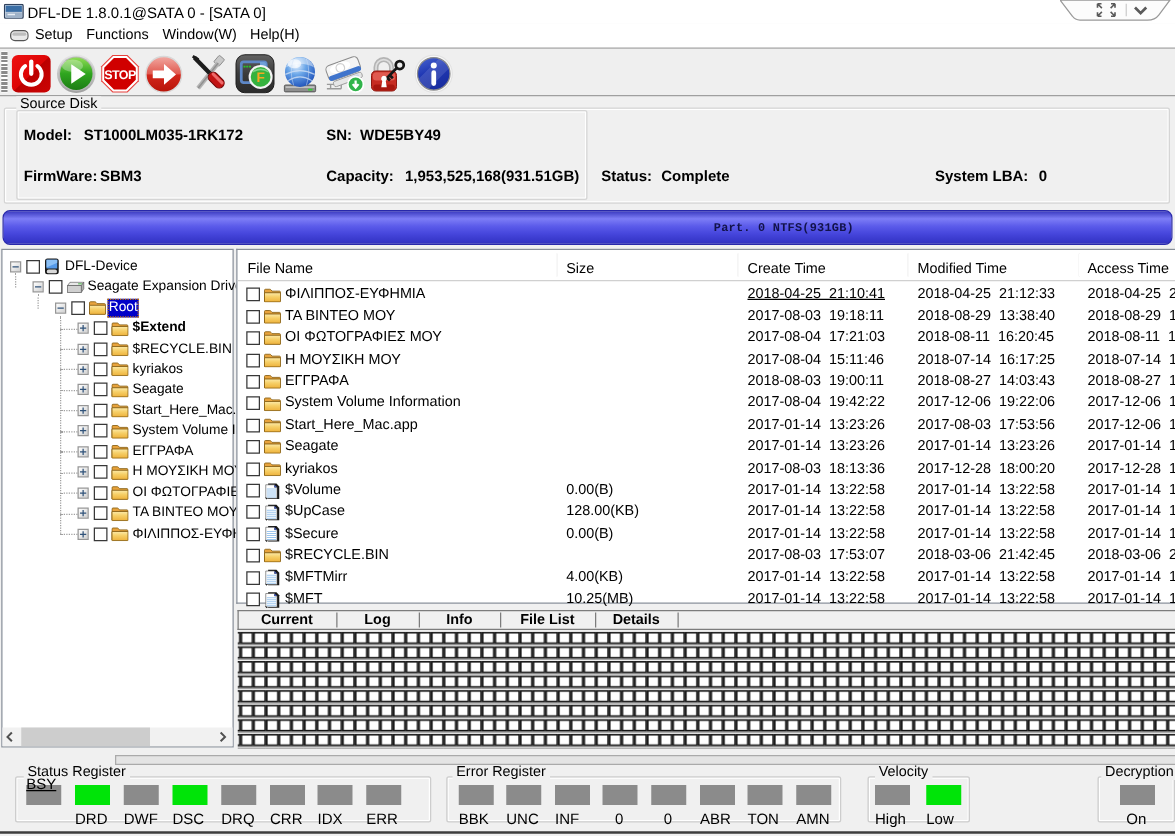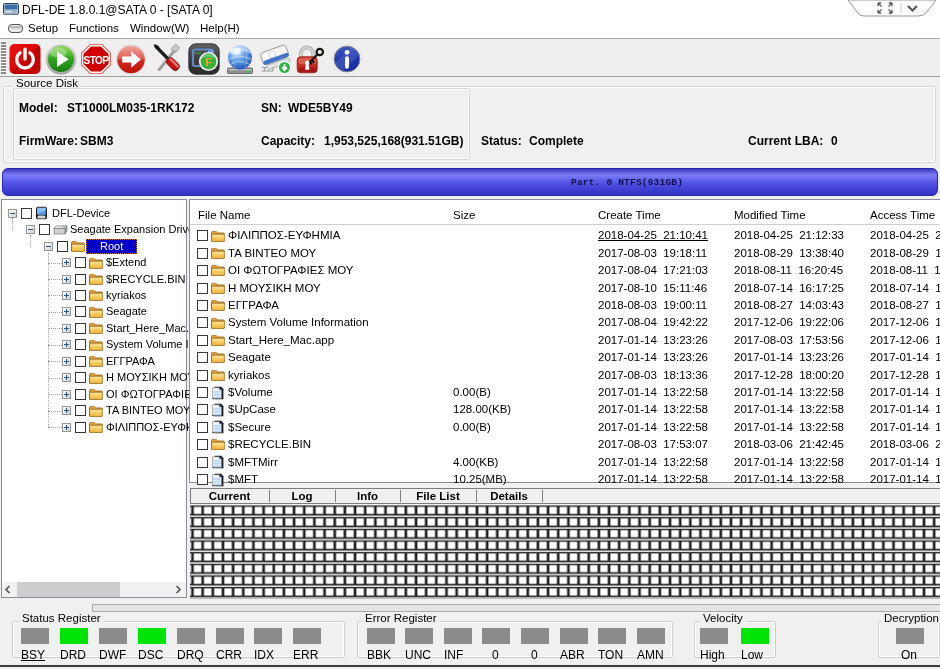--- a/index.html
+++ b/index.html
@@ -219,21 +219,21 @@
 <div class="abs info" style="left:19px;top:101px;">Model:</div>
 <div class="abs info" style="left:67px;top:101px;">ST1000LM035-1RK172</div>
 <div class="abs info" style="left:261px;top:101px;">SN:</div>
 <div class="abs info" style="left:288px;top:101px;">WDE5BY49</div>
 <div class="abs info" style="left:19px;top:134px;">FirmWare:</div>
 <div class="abs info" style="left:80px;top:134px;">SBM3</div>
 <div class="abs info" style="left:261px;top:134px;">Capacity:</div>
 <div class="abs info" style="left:324px;top:134px;">1,953,525,168(931.51GB)</div>
 <div class="abs info" style="left:481px;top:134px;">Status:</div>
 <div class="abs info" style="left:529px;top:134px;">Complete</div>
-<div class="abs info" style="left:748px;top:134px;">Current LBA:</div>
+<div class="abs info" style="left:748px;top:134px;">System LBA:</div>
 <div class="abs info" style="left:831px;top:134px;">0</div>
 <div id="bluebar" class="abs"></div>
 <div id="bluebar-text" class="abs">Part. 0 NTFS(931GB)</div>
 <div id="treepanel" class="abs"></div>
 <div class="abs vdot" style="left:12px;top:218.2px;height:12px;"></div>
 <div class="abs vdot" style="left:30px;top:234.6px;height:12px;"></div>
 <div class="abs vdot" style="left:48px;top:253.1px;height:173.9px;"></div>
 <div class="abs expander" style="left:8px;top:208.7px;">
     <div class="h" style="position:absolute;left:1px;top:3px;width:5px;height:1px;background:#31537a;"></div>
   </div>
@@ -263,34 +263,34 @@
 <div class="abs expander" style="left:44px;top:241.6px;">
     <div class="h" style="position:absolute;left:1px;top:3px;width:5px;height:1px;background:#31537a;"></div>
   </div>
 <div class="abs cb" style="left:57px;top:240.6px;"></div>
 <div class="abs" style="left:71px;top:240.1px;">
     <svg width="14" height="12" viewBox="0 0 14 12" style="display:block">
 <path d="M0.6 11.2 L0.6 2.2 Q0.6 1.4 1.4 1.4 L4.8 1.4 Q5.4 1.4 5.8 1.9 L6.6 2.9 L12.6 2.9 Q13.3 2.9 13.3 3.7 L13.3 4.4 L0.6 4.4 Z" fill="#e8a33d" stroke="#8a6216" stroke-width="0.7"></path>
 <path d="M0.6 11.2 L0.6 4.2 L13.4 4.2 L13.4 11.2 Q13.4 11.5 13 11.5 L1 11.5 Q0.6 11.5 0.6 11.2 Z" fill="url(#fg)" stroke="#8a6216" stroke-width="0.7"></path>
 </svg>
   </div>
-<div class="abs treerow" style="left:86px;top:238.6px;background:#0000c8;color:#ffffff;padding:0 13px;border:1px dotted #c87800;line-height:13px;">Root</div>
+<div class="abs treerow" style="left:86px;top:238.6px;background:#0000c8;color:#ffffff;padding:0 0;border:1px dotted #c87800;line-height:13px;">Root</div>
 <div class="abs hdot" style="left:48px;top:262.5px;width:14px;"></div>
 <div class="abs expander" style="left:62px;top:258.0px;">
     <div class="h" style="position:absolute;left:1px;top:3px;width:5px;height:1px;background:#31537a;"></div>
     <div class="v" style="position:absolute;left:3px;top:1px;width:1px;height:5px;background:#31537a;"></div>
   </div>
 <div class="abs cb" style="left:75px;top:257.0px;"></div>
 <div class="abs" style="left:89px;top:256.5px;">
     <svg width="14" height="12" viewBox="0 0 14 12" style="display:block">
 <path d="M0.6 11.2 L0.6 2.2 Q0.6 1.4 1.4 1.4 L4.8 1.4 Q5.4 1.4 5.8 1.9 L6.6 2.9 L12.6 2.9 Q13.3 2.9 13.3 3.7 L13.3 4.4 L0.6 4.4 Z" fill="#e8a33d" stroke="#8a6216" stroke-width="0.7"></path>
 <path d="M0.6 11.2 L0.6 4.2 L13.4 4.2 L13.4 11.2 Q13.4 11.5 13 11.5 L1 11.5 Q0.6 11.5 0.6 11.2 Z" fill="url(#fg)" stroke="#8a6216" stroke-width="0.7"></path>
 </svg>
   </div>
-<div class="abs treerow" style="left:106px;top:256.0px;">$Extend</div>
+<div class="abs treerow" style="left:106px;top:256.0px;font-weight:bold;">$Extend</div>
 <div class="abs hdot" style="left:48px;top:279.0px;width:14px;"></div>
 <div class="abs expander" style="left:62px;top:274.5px;">
     <div class="h" style="position:absolute;left:1px;top:3px;width:5px;height:1px;background:#31537a;"></div>
     <div class="v" style="position:absolute;left:3px;top:1px;width:1px;height:5px;background:#31537a;"></div>
   </div>
 <div class="abs cb" style="left:75px;top:273.5px;"></div>
 <div class="abs" style="left:89px;top:273.0px;">
     <svg width="14" height="12" viewBox="0 0 14 12" style="display:block">
 <path d="M0.6 11.2 L0.6 2.2 Q0.6 1.4 1.4 1.4 L4.8 1.4 Q5.4 1.4 5.8 1.9 L6.6 2.9 L12.6 2.9 Q13.3 2.9 13.3 3.7 L13.3 4.4 L0.6 4.4 Z" fill="#e8a33d" stroke="#8a6216" stroke-width="0.7"></path>
 <path d="M0.6 11.2 L0.6 4.2 L13.4 4.2 L13.4 11.2 Q13.4 11.5 13 11.5 L1 11.5 Q0.6 11.5 0.6 11.2 Z" fill="url(#fg)" stroke="#8a6216" stroke-width="0.7"></path>
@@ -467,21 +467,21 @@
 <div class="abs rowtext" style="left:734px;top:264.2px;">2018-08-11  16:20:45</div>
 <div class="abs rowtext" style="left:870px;top:264.2px;">2018-08-11  16:20:45</div>
 <div class="abs cb" style="left:197px;top:282.6px;"></div>
 <div class="abs" style="left:211px;top:281.8px;">
     <svg width="14" height="12" viewBox="0 0 14 12" style="display:block">
 <path d="M0.6 11.2 L0.6 2.2 Q0.6 1.4 1.4 1.4 L4.8 1.4 Q5.4 1.4 5.8 1.9 L6.6 2.9 L12.6 2.9 Q13.3 2.9 13.3 3.7 L13.3 4.4 L0.6 4.4 Z" fill="#e8a33d" stroke="#8a6216" stroke-width="0.7"></path>
 <path d="M0.6 11.2 L0.6 4.2 L13.4 4.2 L13.4 11.2 Q13.4 11.5 13 11.5 L1 11.5 Q0.6 11.5 0.6 11.2 Z" fill="url(#fg)" stroke="#8a6216" stroke-width="0.7"></path>
 </svg>
   </div>
 <div class="abs rowtext" style="left:228px;top:281.6px;">Η ΜΟΥΣΙΚΗ ΜΟΥ</div>
-<div class="abs rowtext" style="left:598px;top:281.6px;">2017-08-10  15:11:46</div>
+<div class="abs rowtext" style="left:598px;top:281.6px;">2017-08-04  15:11:46</div>
 <div class="abs rowtext" style="left:734px;top:281.6px;">2018-07-14  16:17:25</div>
 <div class="abs rowtext" style="left:870px;top:281.6px;">2018-07-14  16:17:25</div>
 <div class="abs cb" style="left:197px;top:300.0px;"></div>
 <div class="abs" style="left:211px;top:299.2px;">
     <svg width="14" height="12" viewBox="0 0 14 12" style="display:block">
 <path d="M0.6 11.2 L0.6 2.2 Q0.6 1.4 1.4 1.4 L4.8 1.4 Q5.4 1.4 5.8 1.9 L6.6 2.9 L12.6 2.9 Q13.3 2.9 13.3 3.7 L13.3 4.4 L0.6 4.4 Z" fill="#e8a33d" stroke="#8a6216" stroke-width="0.7"></path>
 <path d="M0.6 11.2 L0.6 4.2 L13.4 4.2 L13.4 11.2 Q13.4 11.5 13 11.5 L1 11.5 Q0.6 11.5 0.6 11.2 Z" fill="url(#fg)" stroke="#8a6216" stroke-width="0.7"></path>
 </svg>
   </div>
 <div class="abs rowtext" style="left:228px;top:299.0px;">ΕΓΓΡΑΦΑ</div>
@@ -672,21 +672,21 @@
 <div id="thinbar" class="abs"></div>
 <div class="abs grpbox" style="left:12px;top:621px;width:333px;height:37px;"></div>
 <div class="abs grplabel" style="left:19px;top:612px;">Status Register</div>
 <div class="abs grpbox" style="left:357px;top:621px;width:316px;height:37px;"></div>
 <div class="abs grplabel" style="left:362px;top:612px;">Error Register</div>
 <div class="abs grpbox" style="left:694px;top:621px;width:82px;height:37px;"></div>
 <div class="abs grplabel" style="left:700px;top:612px;">Velocity</div>
 <div class="abs grpbox" style="left:878px;top:621px;width:62px;height:37px;"></div>
 <div class="abs grplabel" style="left:881px;top:612px;">Decryption</div>
 <div class="abs led" style="left:21px;top:628px;"></div>
-<div class="abs ledlabel" style="left:21px;top:648px;text-decoration:underline;">BSY</div>
+<div class="abs ledlabel" style="left:21px;top:620px;text-decoration:underline;">BSY</div>
 <div class="abs led green" style="left:60px;top:628px;"></div>
 <div class="abs ledlabel" style="left:60px;top:648px;">DRD</div>
 <div class="abs led" style="left:99px;top:628px;"></div>
 <div class="abs ledlabel" style="left:99px;top:648px;text-align:right;">DWF</div>
 <div class="abs led green" style="left:138px;top:628px;"></div>
 <div class="abs ledlabel" style="left:138px;top:648px;">DSC</div>
 <div class="abs led" style="left:177px;top:628px;"></div>
 <div class="abs ledlabel" style="left:177px;top:648px;">DRQ</div>
 <div class="abs led" style="left:216px;top:628px;"></div>
 <div class="abs ledlabel" style="left:216px;top:648px;">CRR</div>

